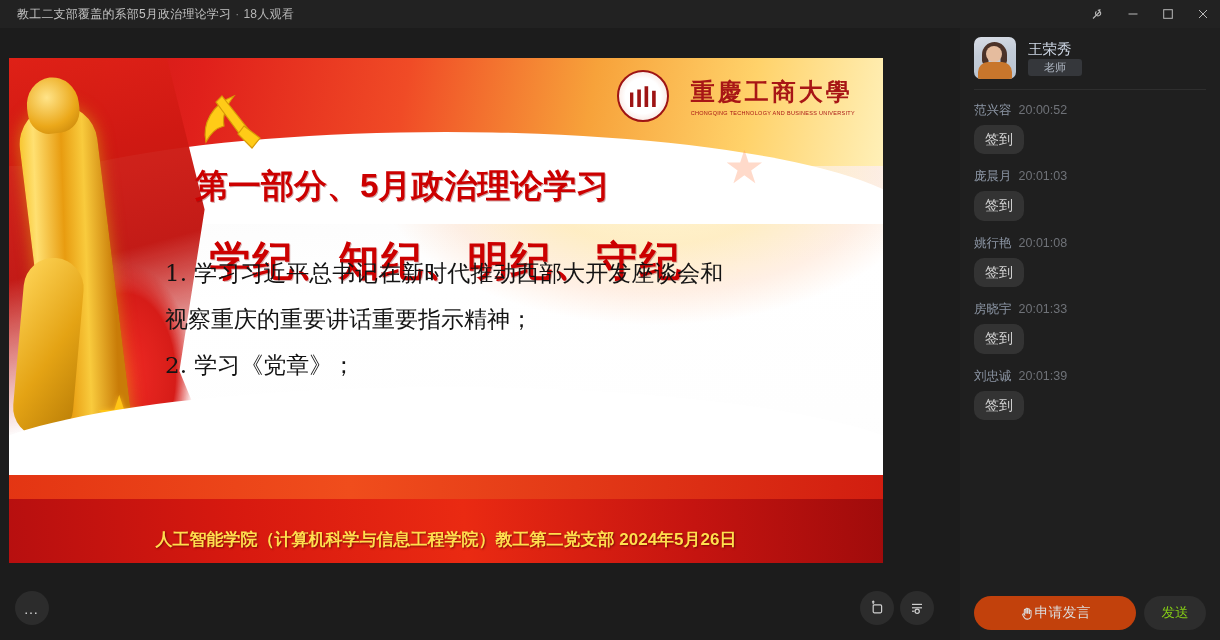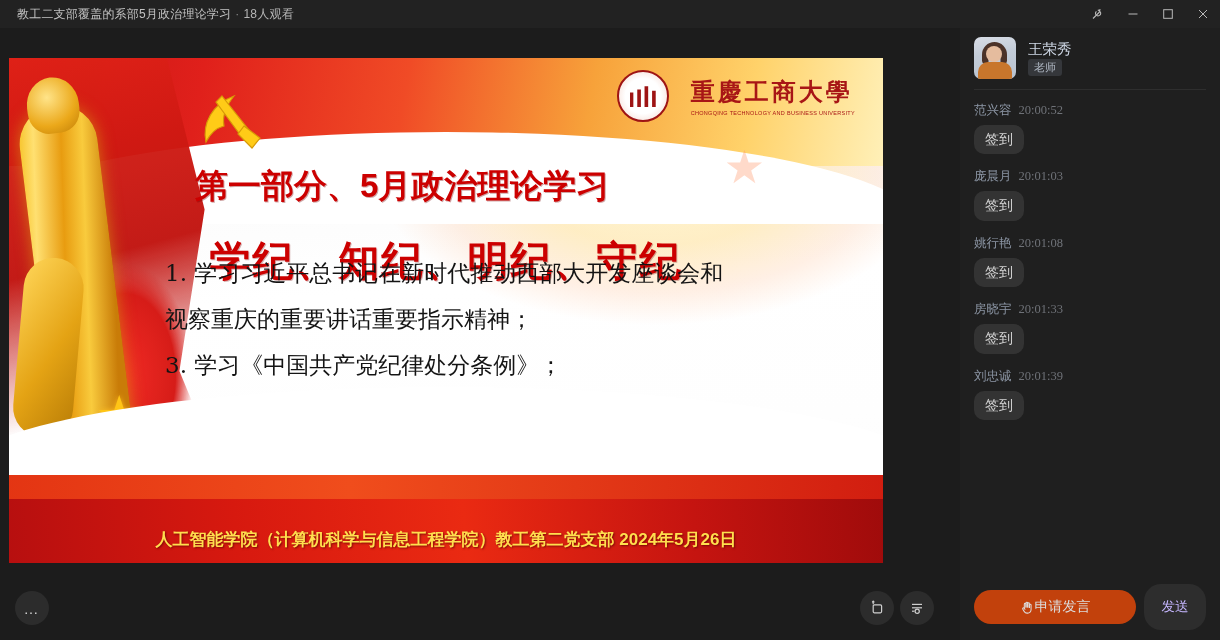--- a/index.html
+++ b/index.html
@@ -269,35 +269,34 @@
     width: 34px; height: 17px; border-radius: 10px 10px 0 0;
     background: #c8762c;
   }
   .speaker-meta { display: flex; flex-direction: column; min-width: 0; }
   .speaker-name { font-size: 14.5px; color: #cfd8e6; white-space: nowrap; }
   .speaker-tag {
     align-self: flex-start;
     font-size: 11px; color: #aeb6c2;
     background: #35373b;
     border-radius: 3px;
-    padding: 2px 6px;
+    padding: 2px 16px;
     line-height: 1.2;
   }
   .divider { height: 1px; background: #2e2e2e; margin: 0 0 6px 0; }
 
   .chat {
     flex: 1 1 auto;
     overflow: hidden;
     padding-top: 6px;
   }
   .chat-item { margin-bottom: 14px; }
   .chat-head {
     display: flex; align-items: baseline; gap: 7px;
     margin-bottom: 6px;
-    font-family: Liberation Serif, serif;
   }
   .chat-name { font-size: 12.5px; color: #8d97a6; white-space: nowrap; }
   .chat-time { font-size: 12.5px; color: #6f7278; white-space: nowrap; }
   .chat-bubble {
     display: inline-block;
     background: #333333;
     color: #d5d5d5;
     font-size: 14px;
     border-radius: 10px;
     padding: 7px 11px;
@@ -327,24 +326,24 @@
   .btn-speak {
     flex: 1 1 auto; height: 34px;
     background: #c2410c;
     border: none; border-radius: 17px;
     color: #dcdcdc; font-size: 14px;
     display: flex; align-items: center; justify-content: center; 
     cursor: pointer;
     font-family: "Liberation Sans", "DejaVu Sans", sans-serif;
   }
   .btn-send {
-    flex: 0 0 62px; height: 46px;
+    flex: 0 0 62px; height: 34px;
     background: #2d2d2d;
     border: none; border-radius: 17px;
-    color: #c4b5fd; font-size: 13.5px;
+    color: #84cc16; font-size: 13.5px;
     cursor: pointer;
     font-family: "Liberation Sans", "DejaVu Sans", sans-serif;
   }
 </style>
 </head>
 <body>
 
 <div class="app">
 
   <div class="titlebar">
@@ -414,20 +413,21 @@
             </div>
           </div>
           <div class="bg-star">★</div>
 
           <div class="slide-title">第一部分、5月政治理论学习</div>
           <div class="slide-subtitle">学纪、知纪、明纪、守纪</div>
 
           <div class="slide-body">
             <div class="body-line">1. 学习习近平总书记在新时代推动西部大开发座谈会和</div>
             <div class="body-line">视察重庆的重要讲话重要指示精神；</div>
+            <div class="body-line">2. 学习《党章》；</div>
             <div class="body-line">3. 学习《中国共产党纪律处分条例》；</div>
             <div class="body-line">4. 跟进学习习近平总书记最新重要讲话精神和文章。</div>
           </div>
 
           <div class="slide-cursor">
             <svg width="12" height="18" viewBox="0 0 12 18">
               <path d="M1 1 L1 14 L4.4 10.8 L6.6 15.8 L8.6 14.9 L6.4 10.1 L10.6 10.1 Z" fill="#ffffff" stroke="#111" stroke-width="1"></path>
             </svg>
           </div>
 

